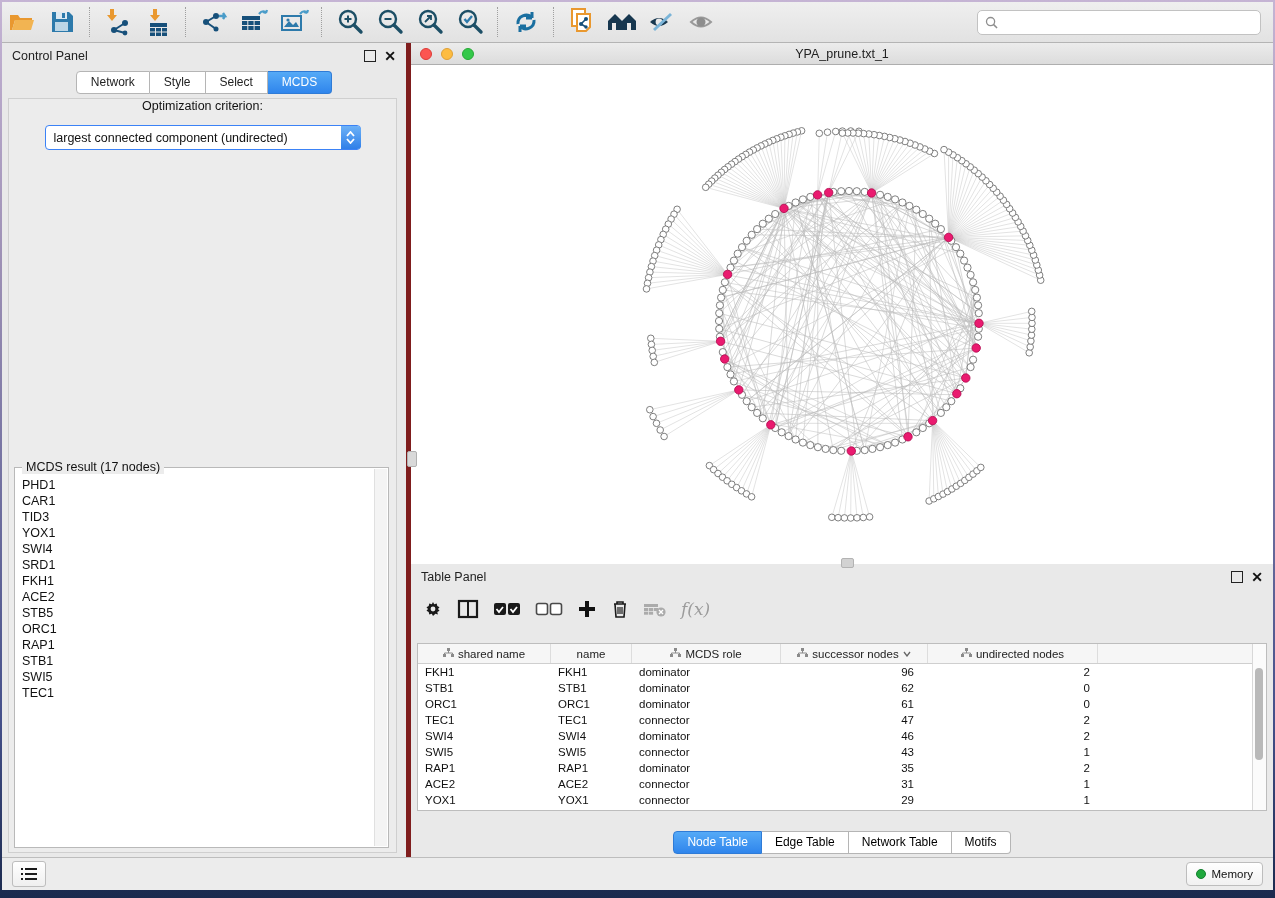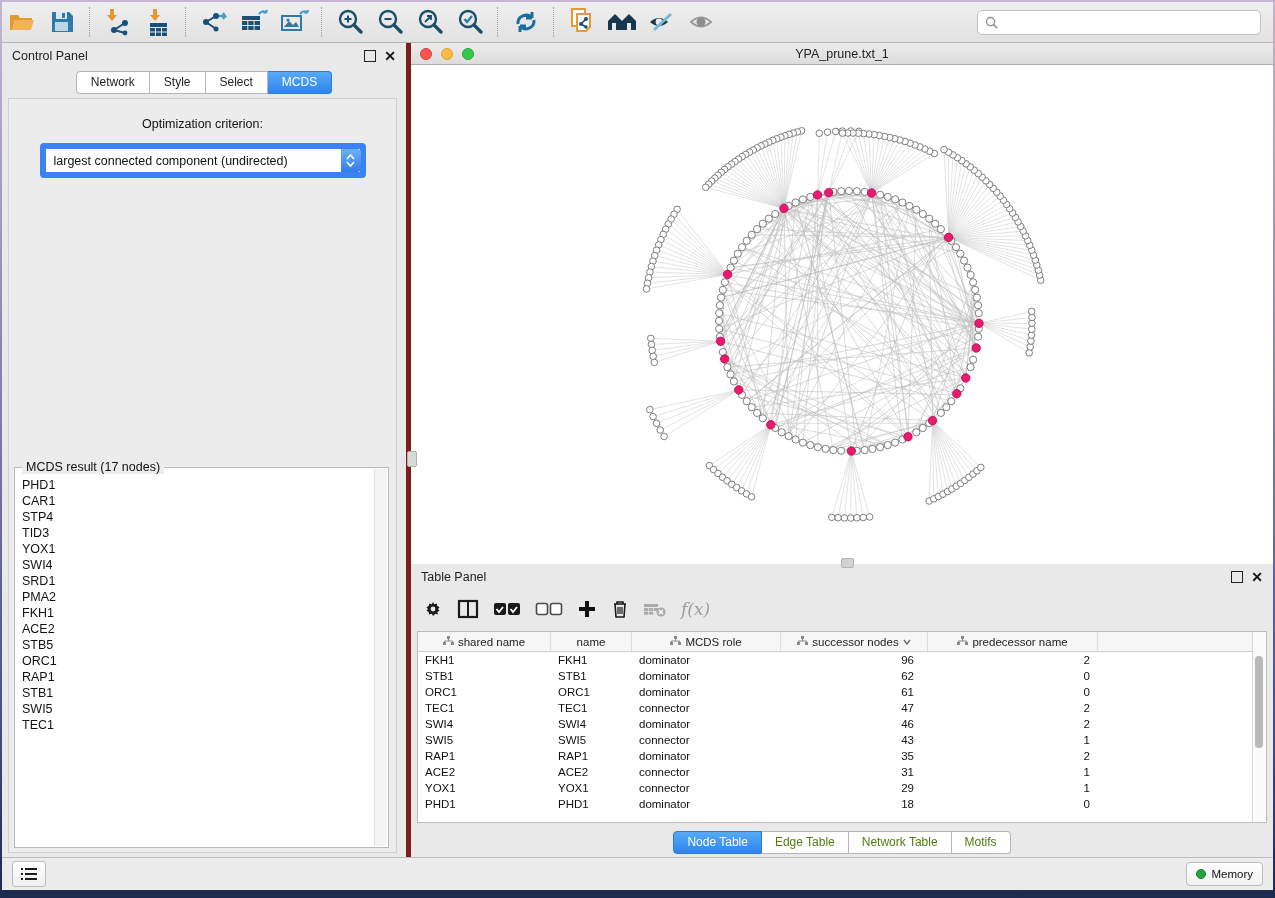--- a/index.html
+++ b/index.html
@@ -22,23 +22,23 @@
   .panel-titlebar{height:26px;display:flex;align-items:center;padding:0 10px;font-size:12.5px;color:#222;flex:0 0 auto;}
   .panel-titlebar .btns{margin-left:auto;display:flex;align-items:center;gap:8px;}
   .float-box{width:10px;height:10px;border:1.6px solid #222;display:inline-block;}
   .close-x{font-size:14px;font-weight:bold;color:#111;line-height:10px;}
   .cp-tabs{display:flex;justify-content:center;margin:2px 0 4px 0;flex:0 0 auto;}
   .cp-tab{background:#fff;border:1px solid #b5b5b5;border-left:none;padding:3px 14px;font-size:12px;color:#222;height:15px;line-height:15px;}
   .cp-tab:first-child{border-left:1px solid #b5b5b5;border-radius:4px 0 0 4px;}
   .cp-tab:last-child{border-radius:0 4px 4px 0;}
   .cp-tab.active{background:linear-gradient(#55aaf7,#2f85ec);color:#fff;border-color:#2f7bd6;}
   .cp-content{flex:1;margin:0 9px 4px 6px;border:1px solid #cfcfcf;background:#ececec;position:relative;}
-  .crit-label{text-align:center;font-size:12.5px;color:#111;margin-top:18px;}
+  .crit-label{text-align:center;font-size:12.5px;color:#111;}
   .select-row{display:flex;justify-content:center;margin-top:12px;}
-  .mac-select{width:314px;height:23px;background:#fff;border:6px solid #3b82f6;border-radius:4px;display:flex;align-items:center;position:relative;}
+  .mac-select{width:314px;height:23px;background:#fff;border:1px solid #3b82f6;border-radius:4px;display:flex;align-items:center;position:relative;}
   .mac-select .val{font-size:12.5px;color:#111;padding-left:8px;flex:1;white-space:nowrap;overflow:hidden;}
   .mac-select .stepper{width:20px;height:23px;margin:-1px -1px -1px 0;border-radius:0 4px 4px 0;
       background:linear-gradient(#6cb1f7,#2f7fe8);display:flex;flex-direction:column;align-items:center;justify-content:center;gap:1px;}
   .stepper svg{display:block;}
   .btn-row{display:flex;justify-content:center;gap:13px;margin-top:14px;}
   .mac-btn{background:linear-gradient(#ffffff,#f0f0f0);border:1px solid #b3b3b3;border-radius:4px;
            font-size:12.5px;color:#111;padding:4px 16px;font-family:"Liberation Sans",sans-serif;}
   .mac-btn.focused{box-shadow:0 0 0 3px rgba(110,170,245,.6);}
   .result-group{position:absolute;left:5px;right:7px;top:368px;bottom:4px;border:1px solid #b9b9b9;background:#fff;}
   .result-legend{position:absolute;top:-8px;left:7px;background:#ececec;padding:0 4px;font-size:12.5px;color:#111;}
@@ -55,32 +55,32 @@
   .tl.green{background:#34c84a;border:1px solid #26a935;box-sizing:border-box;}
   .net-title{position:absolute;left:0;right:0;text-align:center;font-size:12.5px;color:#222;}
   .net-view{height:499px;background:#fff;flex:0 0 auto;position:relative;}
   .vsplit-grip{position:absolute;left:-4px;top:408px;width:8px;height:14px;background:#d9d9d9;border:1px solid #b1b1b1;border-radius:2px;z-index:5;}
   .hsplit-grip{position:absolute;left:430px;top:515px;width:11px;height:8px;background:#d2d2d2;border:1px solid #b3b3b3;border-radius:2px;z-index:5;}
   
   .tpanel{flex:1;display:flex;flex-direction:column;background:#e9e9e9;min-height:0;}
   .t-toolbar{height:37px;display:flex;align-items:center;padding-left:12px;gap:14px;flex:0 0 auto;}
   .t-ic{display:flex;align-items:center;justify-content:center;}
   .fx{font-family:"DejaVu Serif",serif;font-style:italic;font-size:17px;color:#9b9b9b;}
-  .tablewrap{flex:1;margin:4px 6px;background:#fff;border:1px solid #bdbdbd;position:relative;overflow:hidden;min-height:0;}
+  .tablewrap{flex:1;margin:16px 6px;background:#fff;border:1px solid #bdbdbd;position:relative;overflow:hidden;min-height:0;}
   .thead{display:flex;background:#f6f6f6;border-bottom:1px solid #cfcfcf;height:19px;}
   .th{display:flex;align-items:center;justify-content:center;gap:4px;font-size:11.5px;color:#222;
       border-right:1px solid #ddd;box-sizing:border-box;height:19px;}
   .tr{display:flex;height:16px;align-items:center;}
   .td{font-size:11.5px;color:#111;box-sizing:border-box;white-space:nowrap;overflow:hidden;}
   .td.left{padding-left:7px;text-align:left;}
   .td.right{text-align:right;}
   .tscroll{position:absolute;top:0;bottom:0;right:0;width:13px;background:#fbfbfb;border-left:1px solid #d8d8d8;}
   .tthumb{position:absolute;top:24px;left:2px;width:8px;height:92px;background:#b9b9b9;border-radius:4px;}
   .t-tabs{height:30px;display:flex;justify-content:center;align-items:center;flex:0 0 auto;}
-  .t-tab{background:#fff;border:1px solid #b5b5b5;border-left:none;padding:3px 13px;font-size:12px;color:#4d7c0f;height:15px;line-height:15px;}
+  .t-tab{background:#fff;border:1px solid #b5b5b5;border-left:none;padding:3px 13px;font-size:12px;color:#000000;height:15px;line-height:15px;}
   .t-tab:first-child{border-left:1px solid #b5b5b5;border-radius:4px 0 0 4px;}
   .t-tab:last-child{border-radius:0 4px 4px 0;}
   .t-tab.active{background:linear-gradient(#55aaf7,#2f85ec);color:#fff;border-color:#2f7bd6;}
   
   .statusbar{height:32px;background:#ececec;border-top:1px solid #bdbdbd;display:flex;align-items:center;
              padding:0 10px;flex:0 0 auto;}
   .list-btn{width:32px;height:24px;background:linear-gradient(#fff,#efefef);border:1px solid #bdbdbd;border-radius:3px;
             display:flex;align-items:center;justify-content:center;}
   .memory-btn{margin-left:auto;height:22px;background:linear-gradient(#fff,#f1f1f1);border:1px solid #bdbdbd;border-radius:4px;
               display:flex;align-items:center;gap:5px;padding:0 9px;font-size:11.5px;color:#111;}
@@ -268,26 +268,24 @@
                   <path d="M1 1 L4.5 5 L8 1" stroke="#fff" stroke-width="1.8" fill="none"></path>
                 </svg>
             </span>
           </div>
         </div>
         <div class="result-group">
           <span class="result-legend">MCDS result (17 nodes)</span>
           <div class="result-list">
               <div>PHD1</div>
               <div>CAR1</div>
-              <div>STP4</div>
               <div>TID3</div>
               <div>YOX1</div>
               <div>SWI4</div>
               <div>SRD1</div>
-              <div>PMA2</div>
               <div>FKH1</div>
               <div>ACE2</div>
               <div>STB5</div>
               <div>ORC1</div>
               <div>RAP1</div>
               <div>STB1</div>
               <div>SWI5</div>
               <div>TEC1</div>
             </div>
           <div class="result-scroll"></div>
@@ -1012,21 +1010,21 @@
                   <path d="M1 1 L4 5 L7 1" stroke="#666" fill="none" stroke-width="1.3"></path>
                 </svg>
               </div>
               <div class="th" style="width: 170px;">
                 <span><svg width="11" height="10" viewBox="0 0 11 10">
                     <rect x="4" y="0" width="3" height="3" fill="#8a8a8a"></rect>
                     <rect x="0" y="6" width="3" height="3" fill="#8a8a8a"></rect>
                     <rect x="8" y="6" width="3" height="3" fill="#8a8a8a"></rect>
                     <path d="M5.5 3 v2 M1.5 6 v-1 h8 v1" stroke="#8a8a8a" fill="none"></path>
                   </svg></span>
-                <span>predecessor name</span>
+                <span>undirected nodes</span>
               </div>
             </div>
           <div>
               <div class="tr">
                 <div class="td left" style="width: 133px;">FKH1</div>
                 <div class="td left" style="width: 81px;">FKH1</div>
                 <div class="td left" style="width: 149px;">dominator</div>
                 <div class="td right" style="width: 147px; padding-right: 14px;">96</div>
                 <div class="td right" style="width: 170px; padding-right: 8px;">2</div>
               </div>

